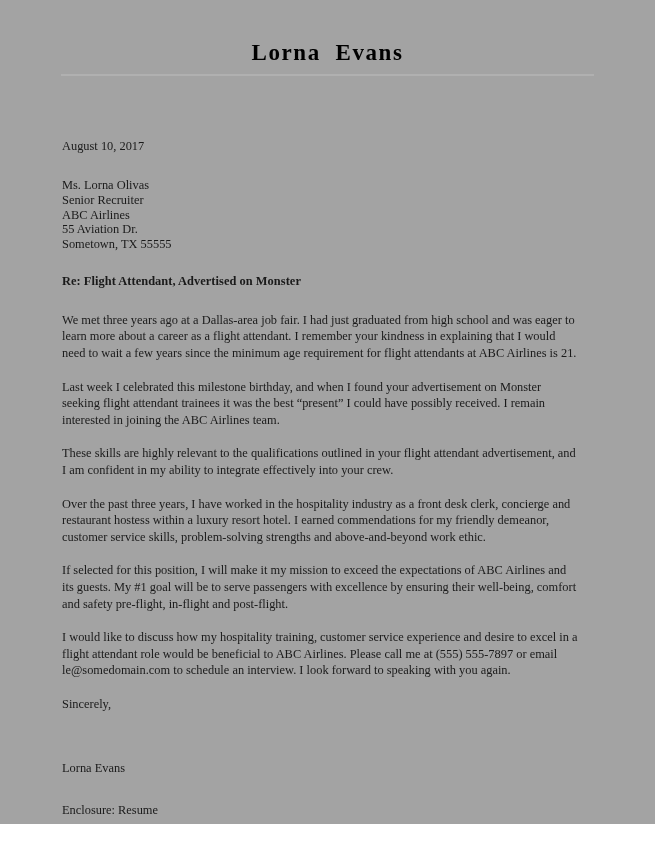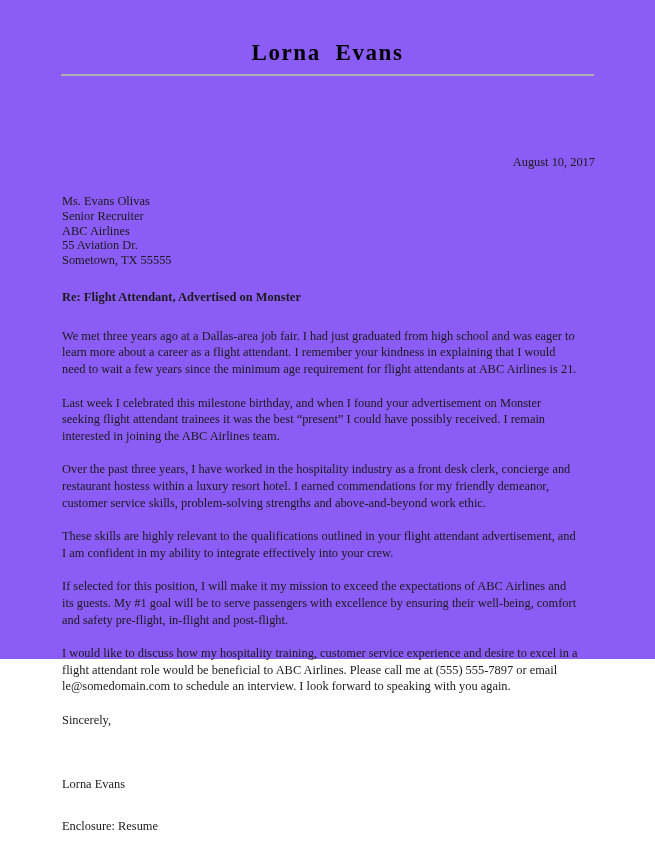--- a/index.html
+++ b/index.html
@@ -13,23 +13,23 @@
     height: 847px;
     font-family: "Liberation Serif", "DejaVu Serif", serif;
     color: #1a1a1a;
     -webkit-font-smoothing: antialiased;
     overflow: hidden;
   }
 
   .page {
     position: relative;
     width: 655px;
-    height: 659px;
+    height: 824px;
     box-sizing: border-box;
-    background: #8b5cf6;
+    background: #a3a3a3;
   }
 
   
   .letterhead {
     padding-top: 40px;
   }
   .name {
     text-align: center;
     font-family: "Liberation Serif", "DejaVu Serif", serif;
     font-size: 23px;
@@ -75,22 +75,21 @@
     left: 62px;
     top: 138px;
     width: 533px;
     font-size: 12.4px;
     line-height: 16.4px;
     color: #1a1a1a;
     text-align: left;
   }
 
   .date {
-    margin: 16px 0 24px 0;
-    text-align: right;
+    margin: 0 0 24px 0;
   }
 
   .recipient {
     margin: 0 0 22px 0;
   }
   .recipient div {
     line-height: 14.6px;
   }
 
   .subject {
@@ -131,34 +130,34 @@
 
 
     <div class="rule"></div>
   </div>
 
   <div class="letter">
 
     <div class="date">August 10, 2017</div>
 
     <div class="recipient">
-      <div>Ms. Evans Olivas</div>
+      <div>Ms. Lorna Olivas</div>
       <div>Senior Recruiter</div>
       <div>ABC Airlines</div>
       <div>55 Aviation Dr.</div>
       <div>Sometown, TX 55555</div>
     </div>
 
     <div class="subject">Re: Flight Attendant, Advertised on Monster</div>
 
 
     <p class="para">We met three years ago at a Dallas-area job fair. I had just graduated from high school and was eager to learn more about a career as a flight attendant. I remember your kindness in explaining that I would need to wait a few years since the minimum age requirement for flight attendants at ABC Airlines is 21.</p>
     <p class="para">Last week I celebrated this milestone birthday, and when I found your advertisement on Monster seeking flight attendant trainees it was the best “present” I could have possibly received. I remain interested in joining the ABC Airlines team.</p>
+    <p class="para">These skills are highly relevant to the qualifications outlined in your flight attendant advertisement, and I am confident in my ability to integrate effectively into your crew.</p>
     <p class="para">Over the past three years, I have worked in the hospitality industry as a front desk clerk, concierge and restaurant hostess within a luxury resort hotel. I earned commendations for my friendly demeanor, customer service skills, problem-solving strengths and above-and-beyond work ethic.</p>
-    <p class="para">These skills are highly relevant to the qualifications outlined in your flight attendant advertisement, and I am confident in my ability to integrate effectively into your crew.</p>
     <p class="para">If selected for this position, I will make it my mission to exceed the expectations of ABC Airlines and its guests. My #1 goal will be to serve passengers with excellence by ensuring their well-being, comfort and safety pre-flight, in-flight and post-flight.</p>
     <p class="para">I would like to discuss how my hospitality training, customer service experience and desire to excel in a flight attendant role would be beneficial to ABC Airlines. Please call me at (555) 555-7897 or email le@somedomain.com to schedule an interview. I look forward to speaking with you again.</p>
 
     <div class="closing">Sincerely,</div>
 
     <div class="signature-name">Lorna Evans</div>
 
     <div class="enclosure">Enclosure: Resume</div>
   </div>
 

